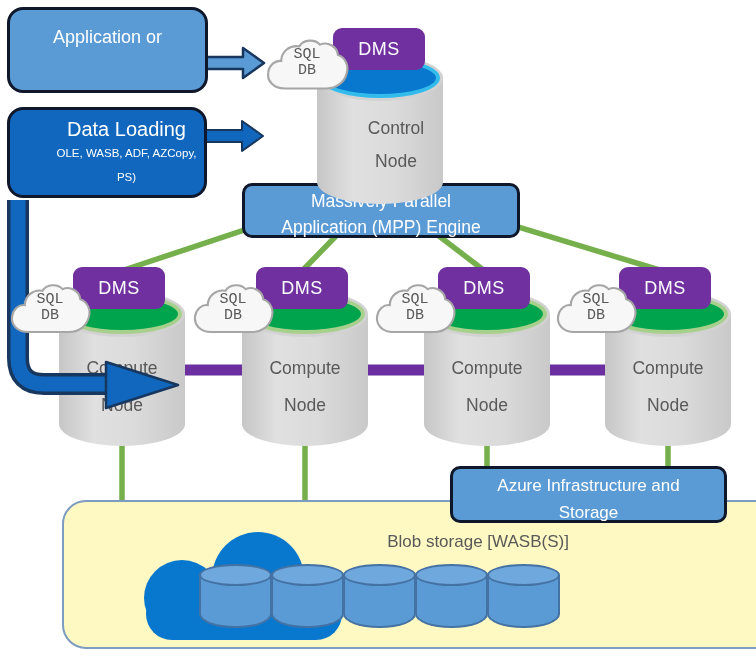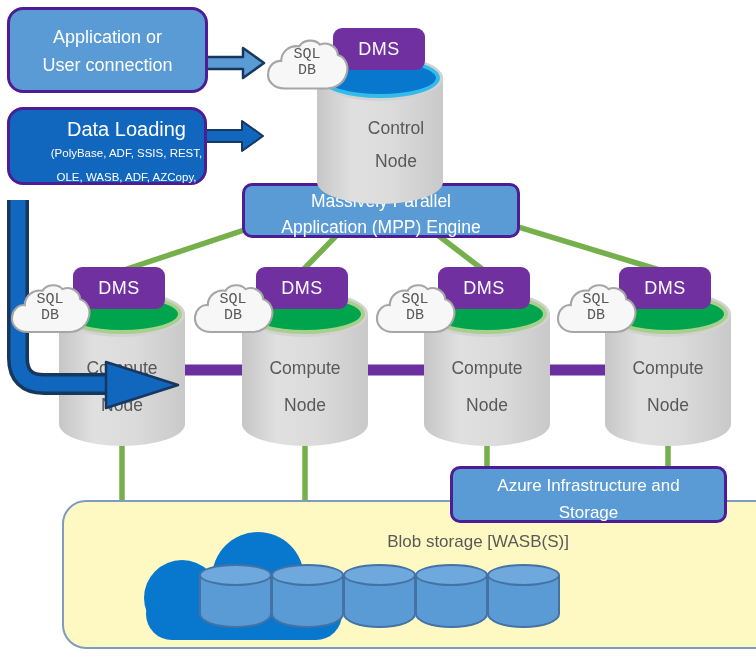--- a/index.html
+++ b/index.html
@@ -7,26 +7,26 @@
     position:relative;width:756px;height:662px;overflow:hidden;
     font-family:"Liberation Sans", sans-serif;background:#ffffff;
   }
   svg{display:block;}
   .layer-lines{position:absolute;left:0;top:0;z-index:1;}
   .layer-front{position:absolute;left:0;top:0;z-index:3;pointer-events:none;}
 
   
   .box{
     position:absolute;z-index:2;box-sizing:border-box;
-    border:3px solid #4c1d95;color:#ffffff;text-align:center;
+    border:3px solid #0f172a;color:#ffffff;text-align:center;
   }
   .box-light{background:#5B9BD5;}
   .box-dark{background:#1167BD;}
   .app-box{left:7px;top:7px;width:201px;height:86px;border-radius:16px;font-size:18px;line-height:1.55;padding-top:14px;}
-  .data-box{left:7px;top:107px;width:200px;height:78px;border-radius:16px;padding-top:6px;padding-left:39px;}
+  .data-box{left:7px;top:107px;width:200px;height:91px;border-radius:16px;padding-top:6px;padding-left:39px;}
   .data-title{font-size:20px;line-height:1.3;}
   .data-sub{font-size:11.5px;line-height:2.05;}
   .mpp-box{left:242px;top:183px;width:278px;height:55px;border-radius:10px;font-size:17.5px;line-height:1.5;padding-top:2px;}
   .azure-box{left:450px;top:466px;width:277px;height:57px;border-radius:10px;font-size:17px;line-height:1.6;padding-top:3px;z-index:4;}
 
   
   .cyl{position:absolute;z-index:2;}
   .cyl-body{
     position:absolute;left:0;right:0;top:20px;bottom:0;
     background:linear-gradient(90deg,#c6c6c6 0%,#e0e0e0 28%,#dbdbdb 60%,#c9c9c9 100%);
@@ -102,26 +102,24 @@
       <line x1="180" y1="370" x2="248" y2="370"></line>
       <line x1="362" y1="370" x2="430" y2="370"></line>
       <line x1="544" y1="370" x2="611" y2="370"></line>
     </g>
     <polygon points="202,57 243,57 243,48 264,63 243,78 243,69 202,69" fill="#5B9BD5" stroke="#17375E" stroke-width="2.5" stroke-linejoin="round"></polygon>
     <polygon points="202,130 242,130 242,121 263,136 242,151 242,142 202,142" fill="#1167BD" stroke="#17375E" stroke-width="2" stroke-linejoin="round"></polygon>
   </svg>
 
   <div class="box box-light app-box">
     <div>Application or</div>
-    <div>User connection</div>
   </div>
 
   <div class="box box-dark data-box">
     <div class="data-title">Data Loading</div>
-    <div class="data-sub">(PolyBase, ADF, SSIS, REST,</div>
     <div class="data-sub">OLE, WASB, ADF, AZCopy, PS)</div>
   </div>
 
   <div class="box box-light mpp-box">
     <div>Massively Parallel</div>
     <div>Application (MPP) Engine</div>
   </div>
 
   <div class="cyl" style="left:317px;top:58px;width:126px;height:146px">
     <div class="cyl-body"></div>

